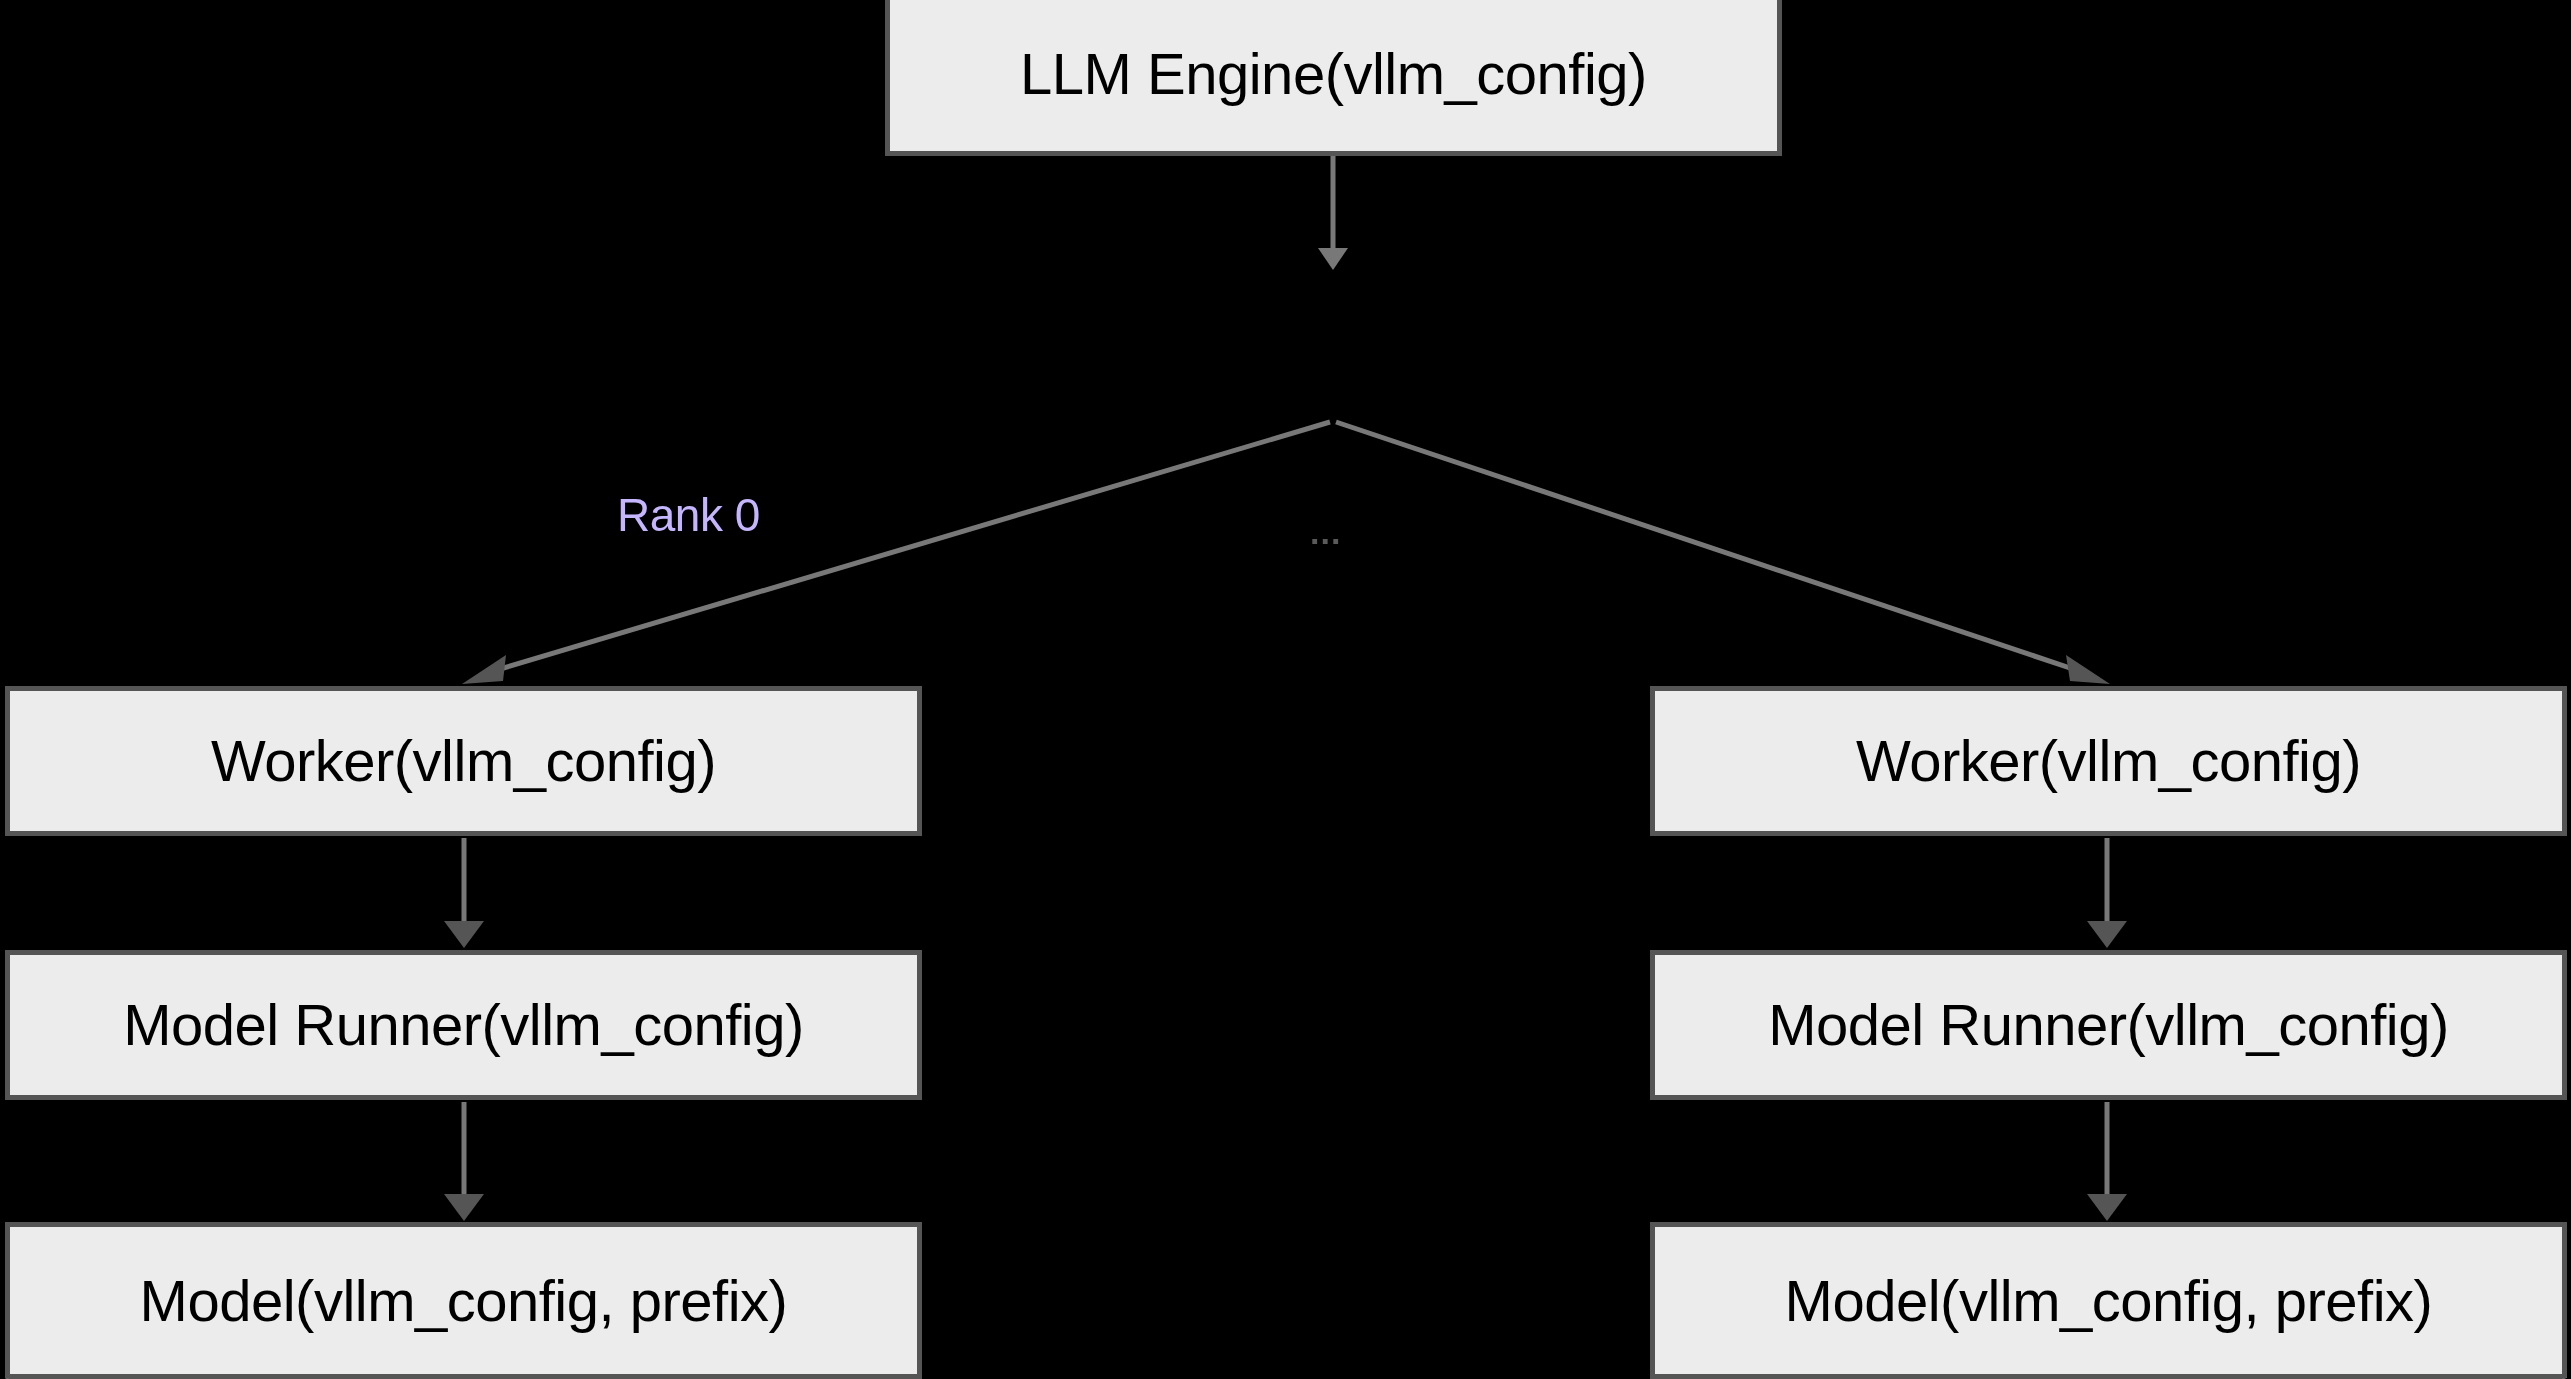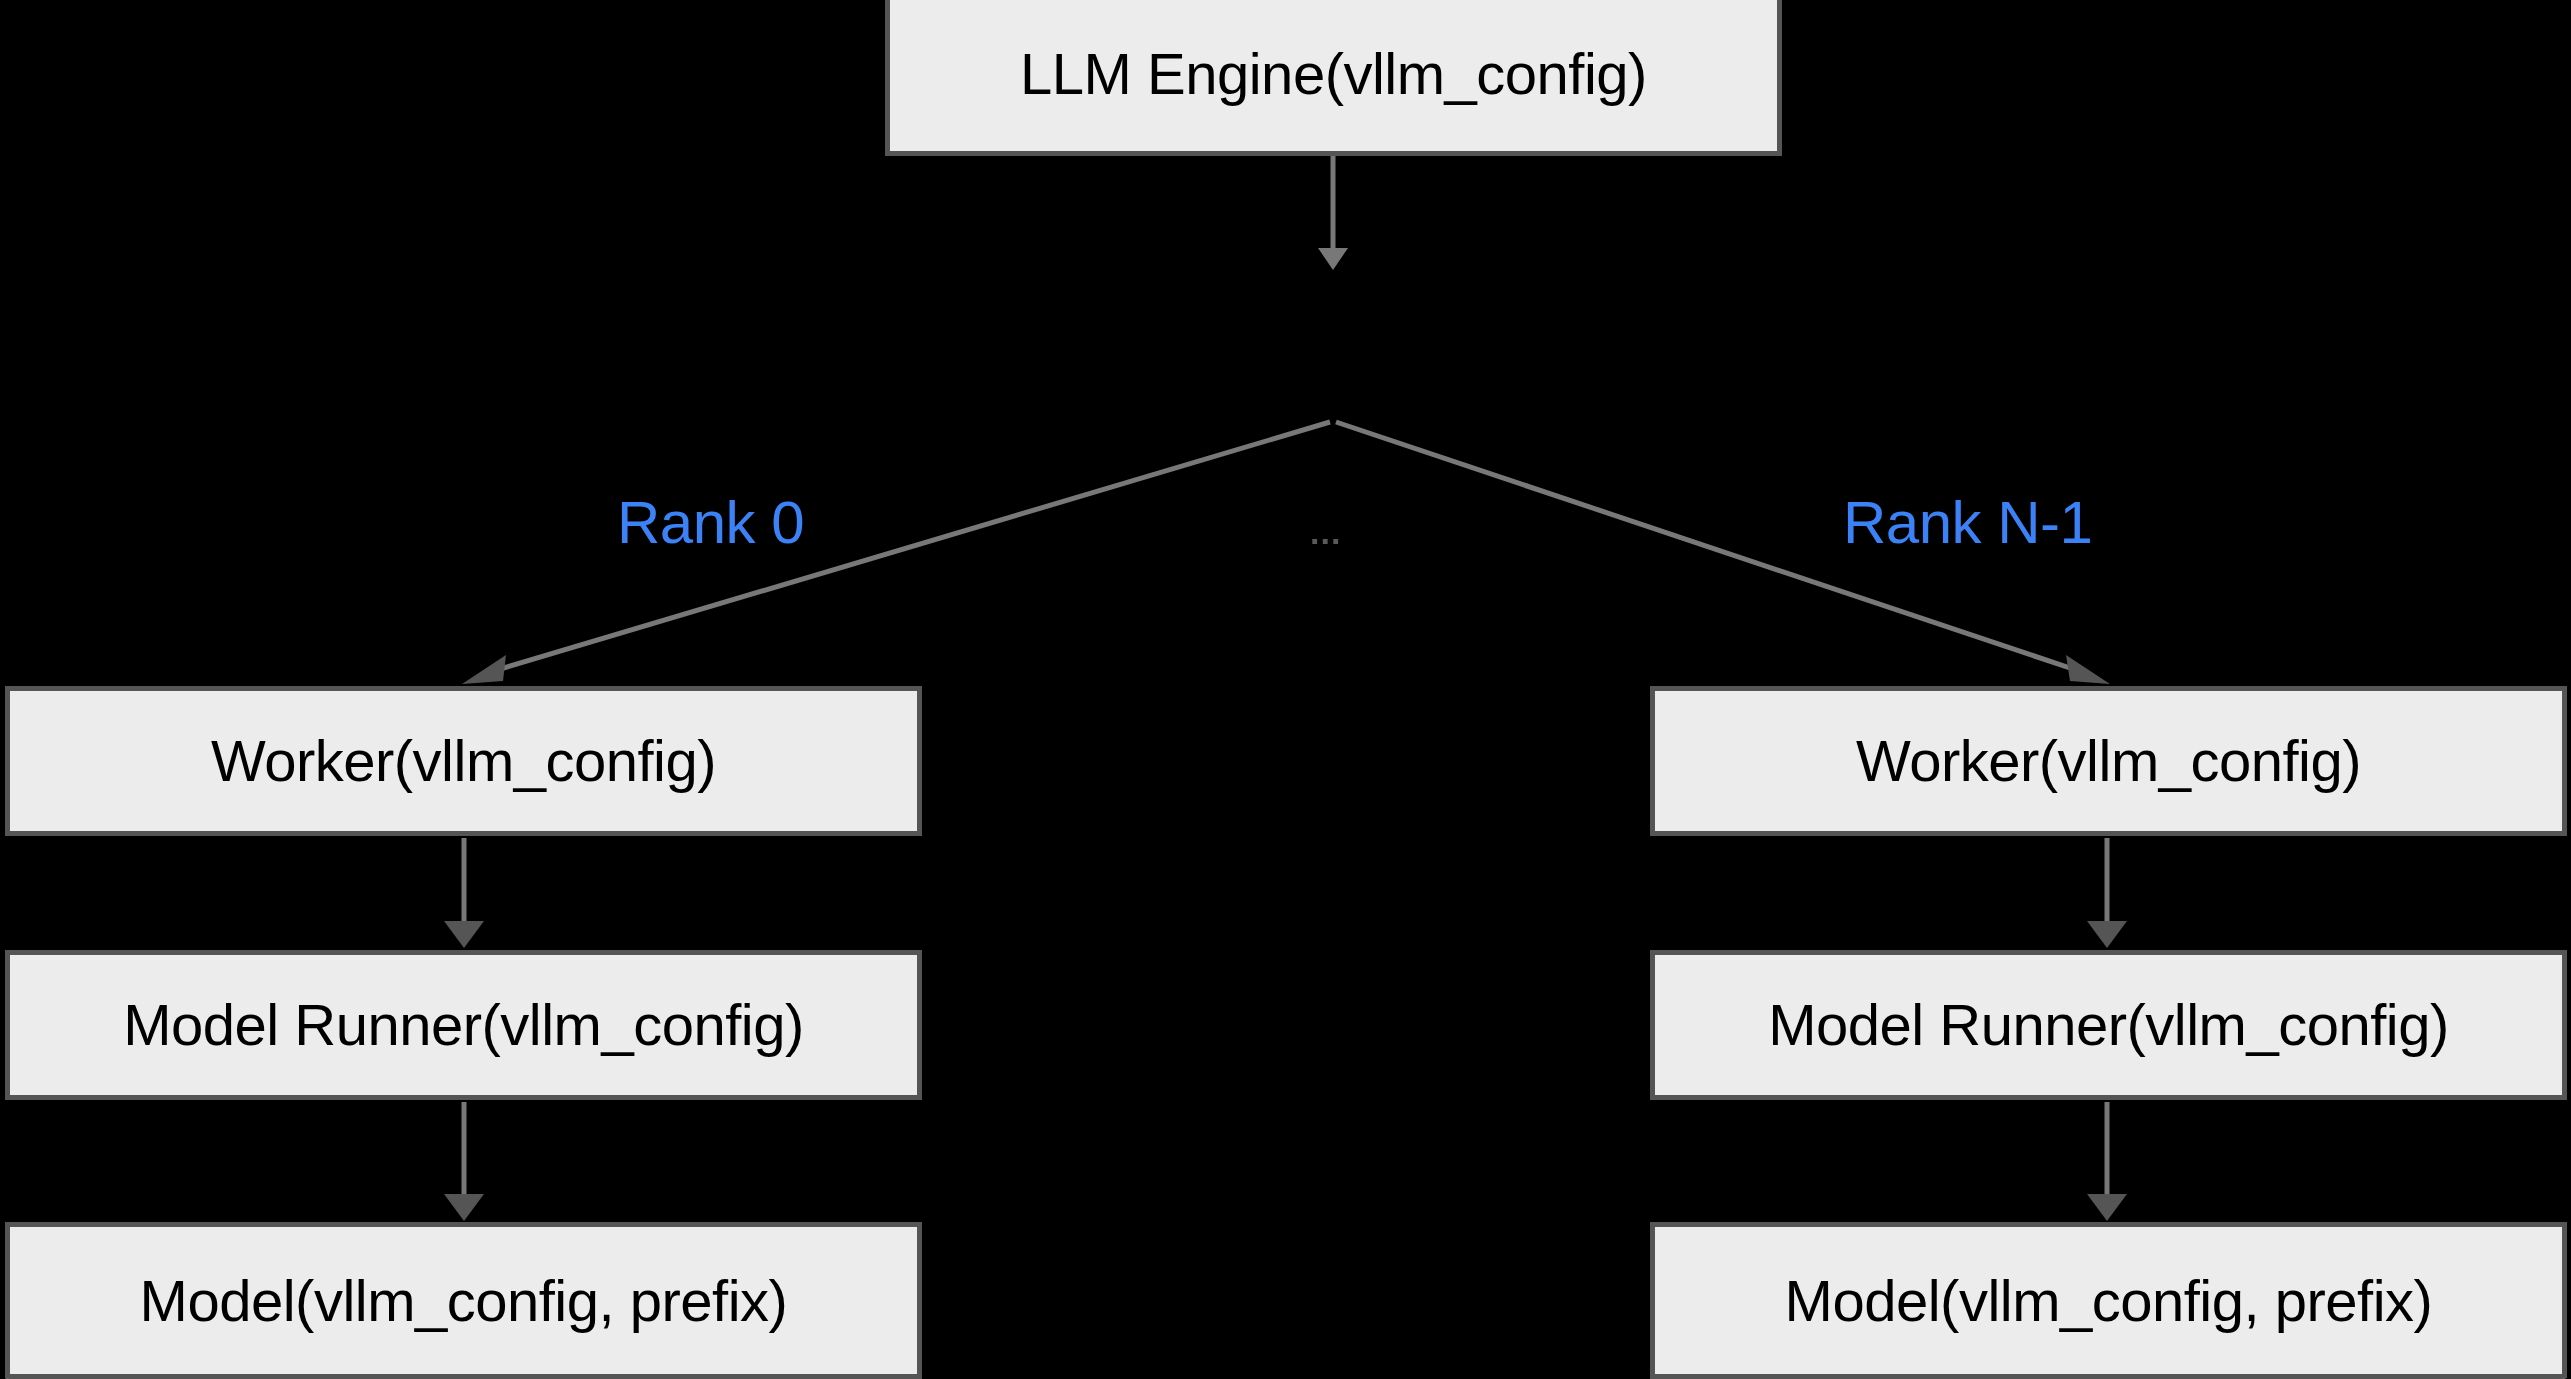--- a/index.html
+++ b/index.html
@@ -42,23 +42,23 @@
     font-family: "Liberation Sans", sans-serif;
     font-size: 58px;
     font-weight: 400;
     line-height: 1.1;
     letter-spacing: -0.5px;
     white-space: nowrap;
     text-align: center;
   }
   .edge-label {
     position: absolute;
-    color: #3b82f6;
+    color: #c4b5fd;
     font-family: "Liberation Sans", sans-serif;
-    font-size: 60px;
+    font-size: 46px;
     font-weight: 400;
     letter-spacing: -0.5px;
     white-space: nowrap;
     z-index: 3;
     text-align: right;
   }
   .ellipsis-label {
     position: absolute;
     color: #5a5a5a;
     font-family: "Liberation Sans", sans-serif;
@@ -158,15 +158,14 @@
   </div>
 
   <div class="node" id="node-model-right">
     <span class="node-label">Model(vllm_config, prefix)</span>
   </div>
 
   <div class="edge-label" id="label-rank-0">Rank 0</div>
 
   <div class="ellipsis-label" id="label-ellipsis">...</div>
 
-  <div class="edge-label" id="label-rank-n">Rank N-1</div>
 
 </div>
 
 </body></html>

